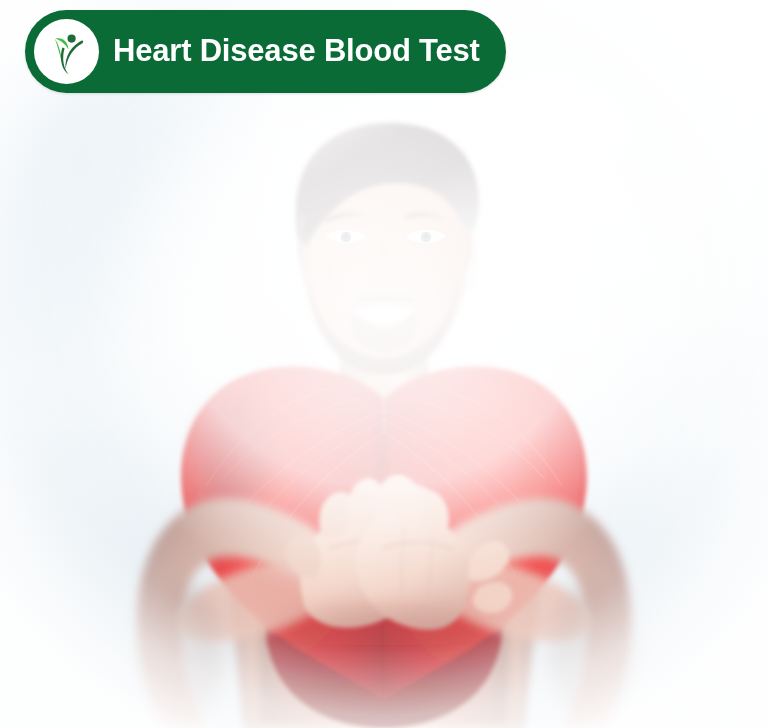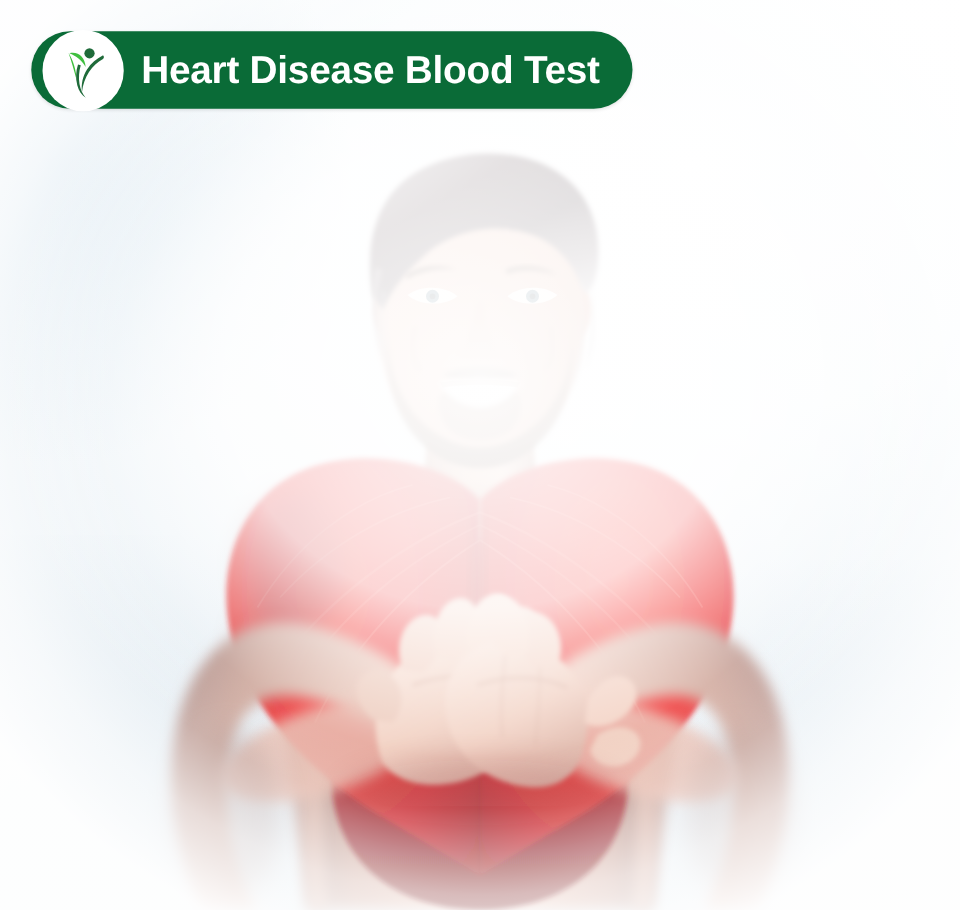--- a/index.html
+++ b/index.html
@@ -56,22 +56,22 @@
   #photo {
     position: absolute;
     left: 0; top: 0;
     width: 768px; height: 728px;
   }
 
   
   #brand-badge {
     position: absolute;
     left: 25px;
-    top: 25px;
-    height: 62px;
+    top: 10px;
+    height: 83px;
     display: flex;
     align-items: center;
     gap: 14px;
     padding: 0 26px 0 9px;
     background: #0a6b37;
     border-radius: 48px;
     box-shadow: 0 1px 3px rgba(0,0,0,.12);
     z-index: 40;
   }
   #brand-logo {

